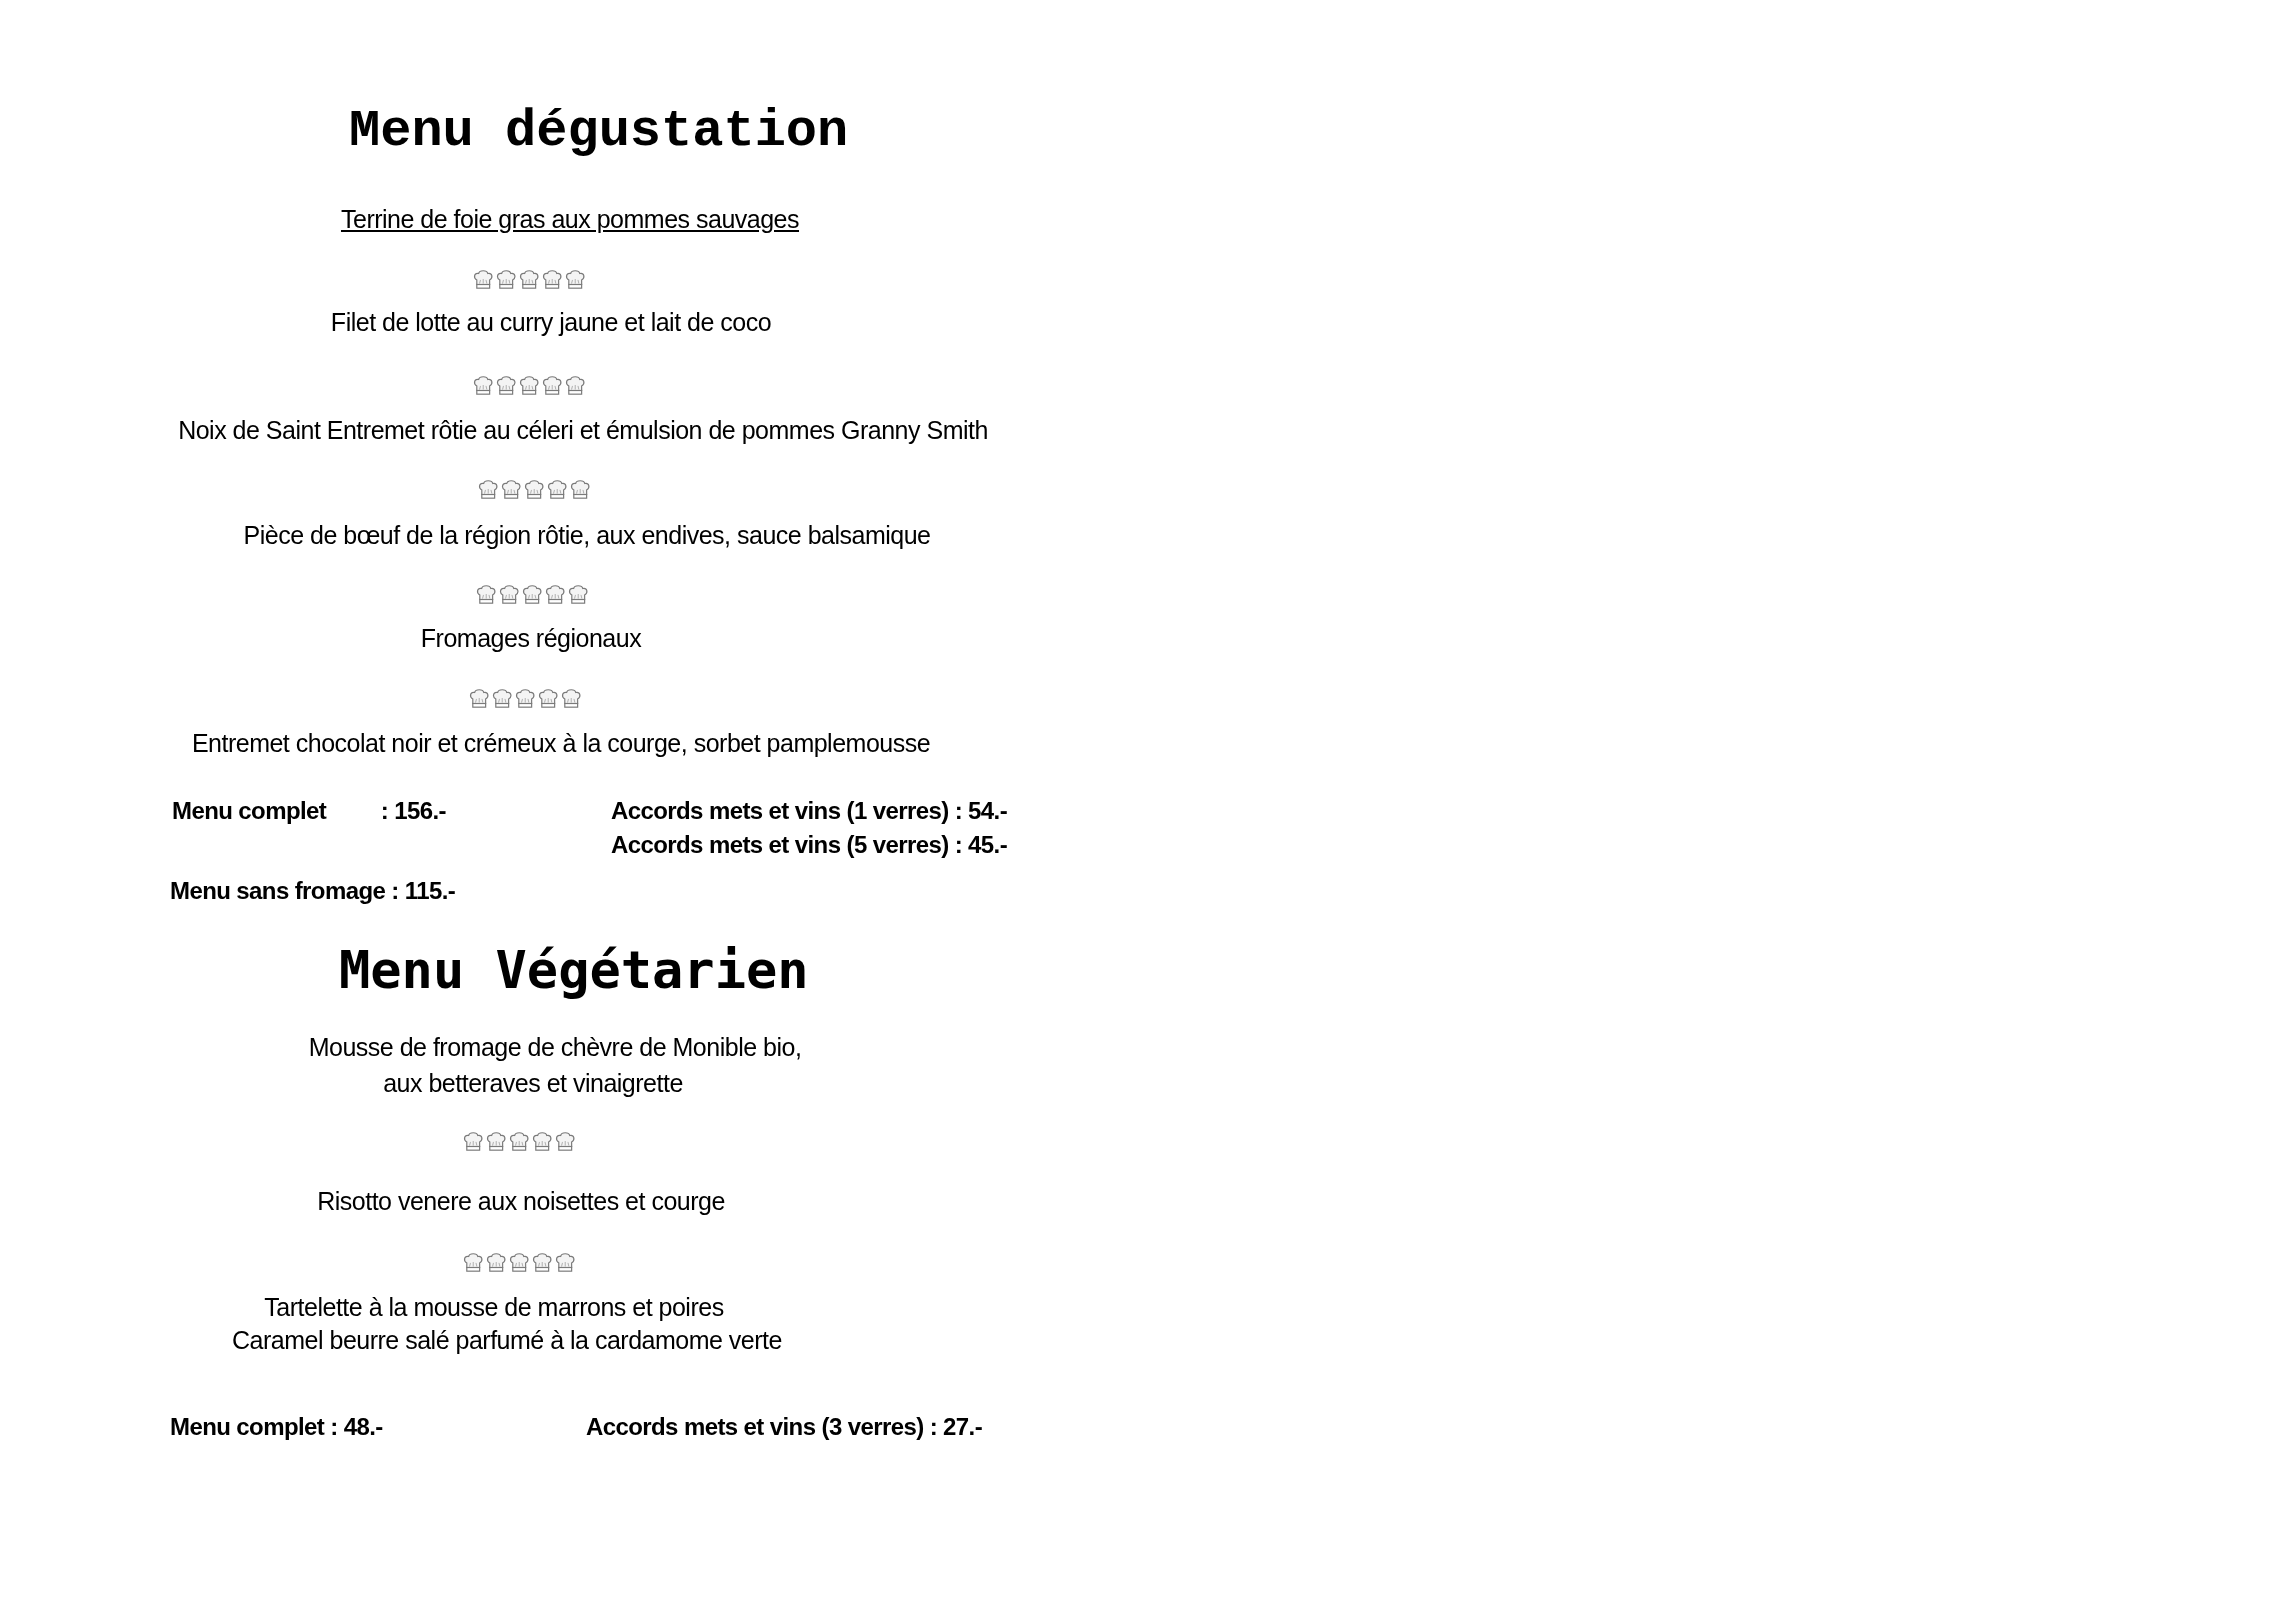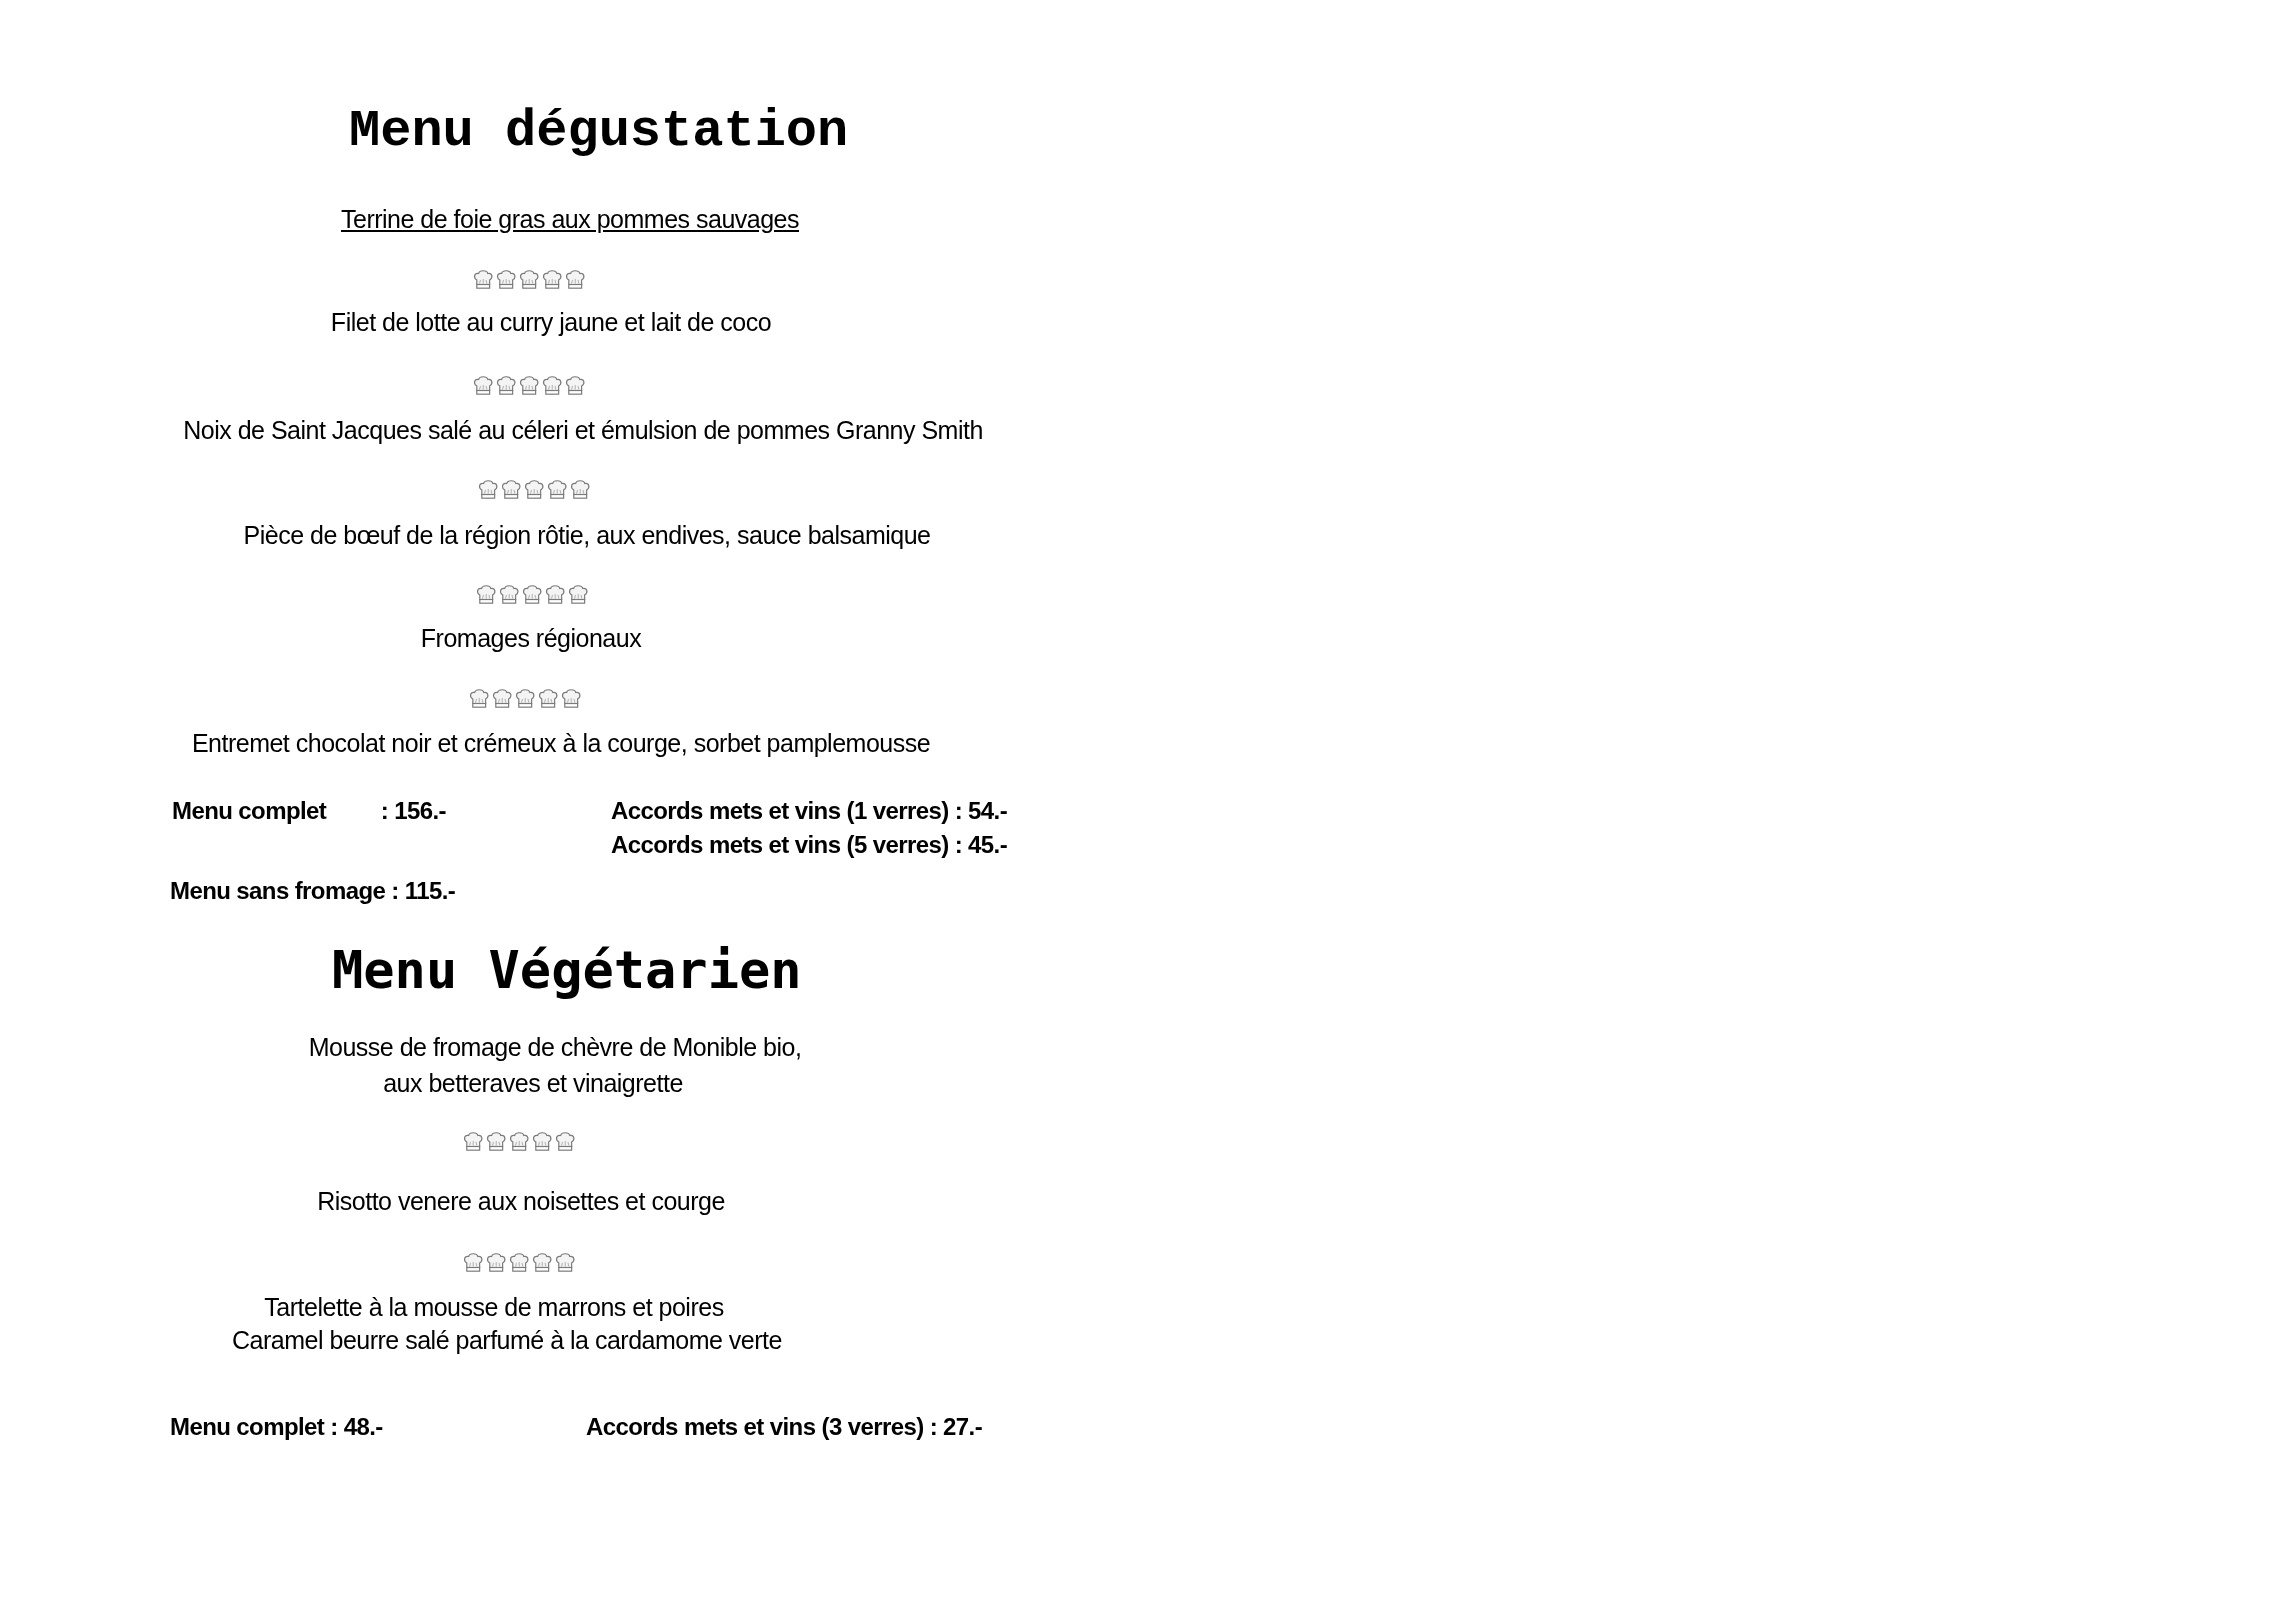--- a/index.html
+++ b/index.html
@@ -66,21 +66,21 @@
       <use href="#hat"></use>
     </svg>
   <svg class="hat" viewBox="0 0 24 24" width="22" height="22">
       <use href="#hat"></use>
     </svg>
   <svg class="hat" viewBox="0 0 24 24" width="22" height="22">
       <use href="#hat"></use>
     </svg>
 </div>
 
-<div class="line" style="left:583px; top:416px;">Noix de Saint Jacques salé au céleri et émulsion de pommes Granny Smith</div>
+<div class="line" style="left:583px; top:416px;">Noix de Saint Entremet rôtie au céleri et émulsion de pommes Granny Smith</div>
 <div class="hats" style="left:534px; top:478px;">
   <svg class="hat" viewBox="0 0 24 24" width="22" height="22">
       <use href="#hat"></use>
     </svg>
   <svg class="hat" viewBox="0 0 24 24" width="22" height="22">
       <use href="#hat"></use>
     </svg>
   <svg class="hat" viewBox="0 0 24 24" width="22" height="22">
       <use href="#hat"></use>
     </svg>
@@ -130,21 +130,21 @@
     </svg>
 </div>
 
 <div class="line" style="left:561px; top:729px;">Entremet chocolat noir et crémeux à la courge, sorbet pamplemousse</div>
 
 <div class="price" style="left:172px; top:797px;">Menu complet         : 156.-</div>
 <div class="price" style="left:170px; top:877px;">Menu sans fromage : 115.-</div>
 <div class="price" style="left:611px; top:797px;">Accords mets et vins (1 verres) : 54.-</div>
 <div class="price" style="left:611px; top:831px;">Accords mets et vins (5 verres) : 45.-</div>
 
-<div class="title" style="left:332px; top:940px;">Menu Végétarien</div>
+<div class="title" style="left:339px; top:940px;">Menu Végétarien</div>
 
 <div class="line" style="left:526px; top:1033px;margin-left:29px;">Mousse de fromage de chèvre de Monible bio,</div>
 <div class="line" style="left:533px; top:1069px;">aux betteraves et vinaigrette</div>
 <div class="hats" style="left:519px; top:1130px;">
   <svg class="hat" viewBox="0 0 24 24" width="22" height="22">
       <use href="#hat"></use>
     </svg>
   <svg class="hat" viewBox="0 0 24 24" width="22" height="22">
       <use href="#hat"></use>
     </svg>

